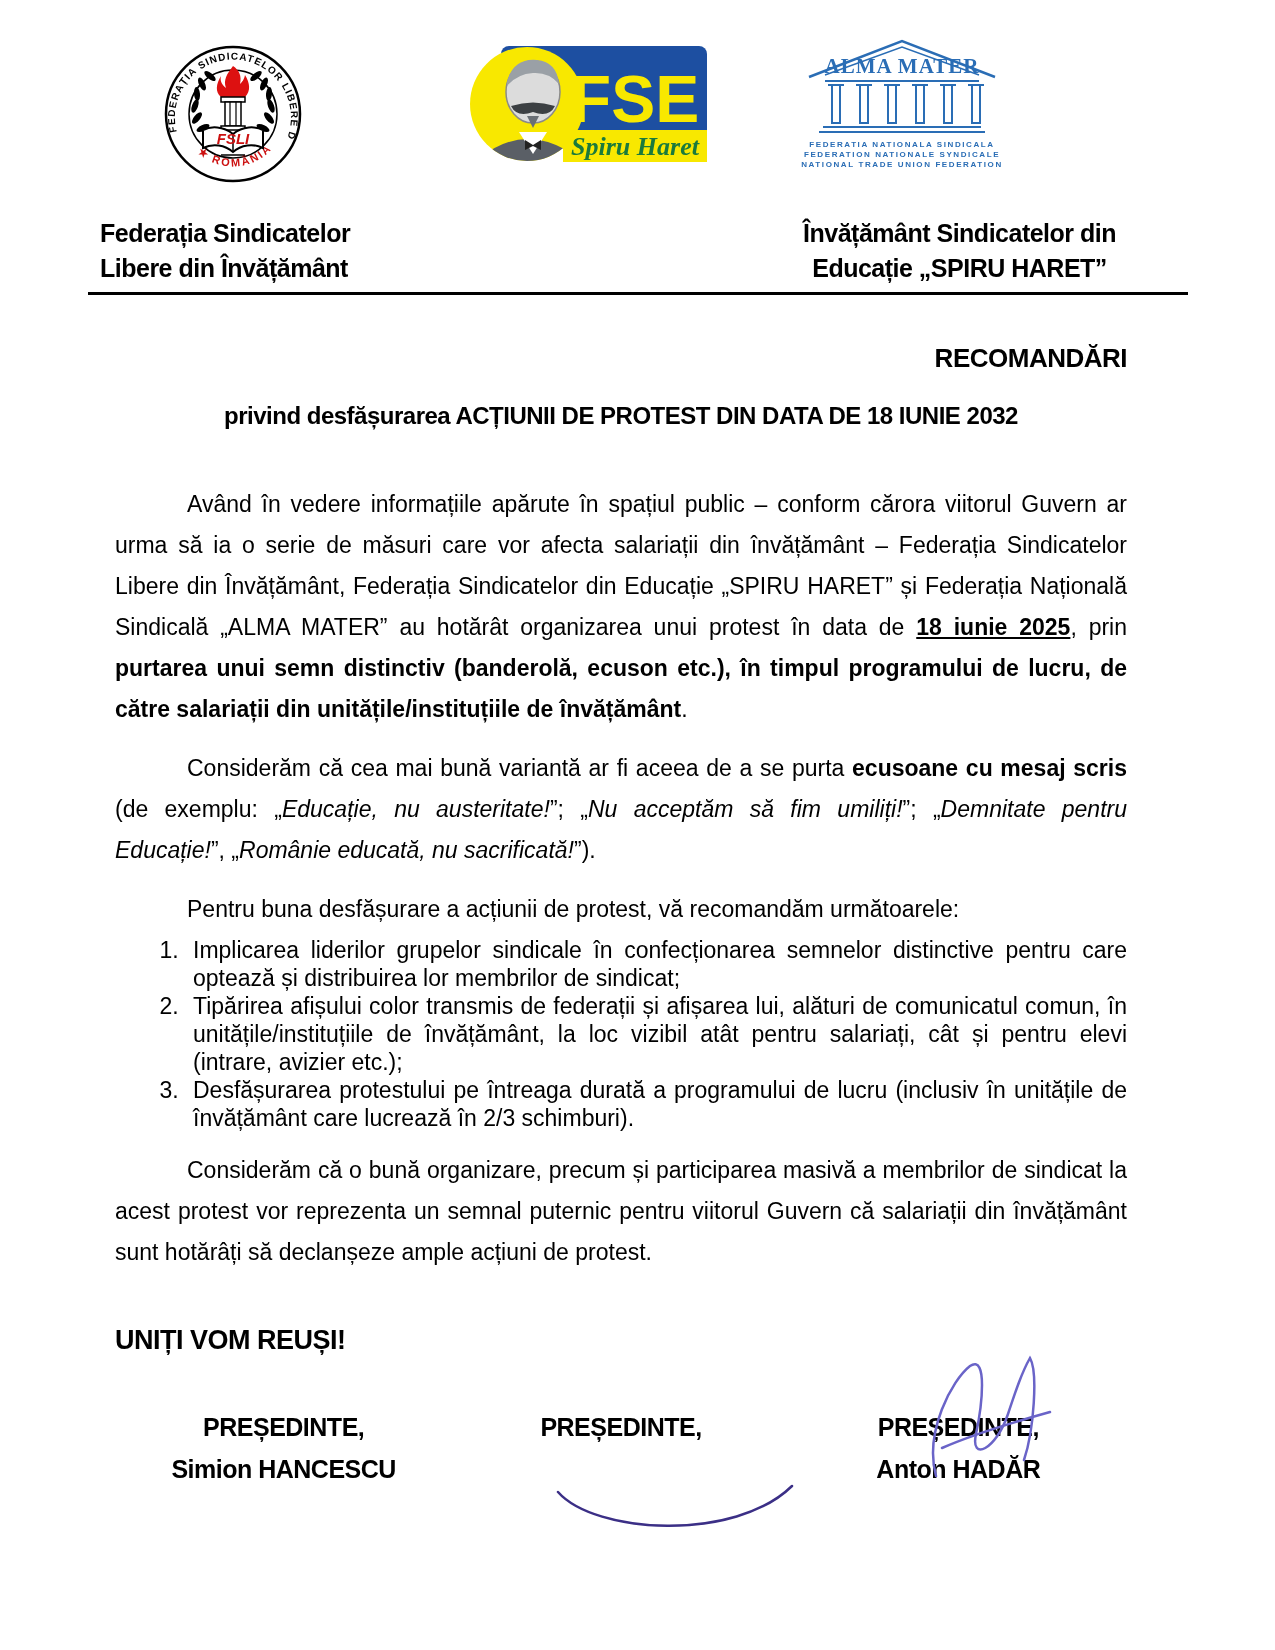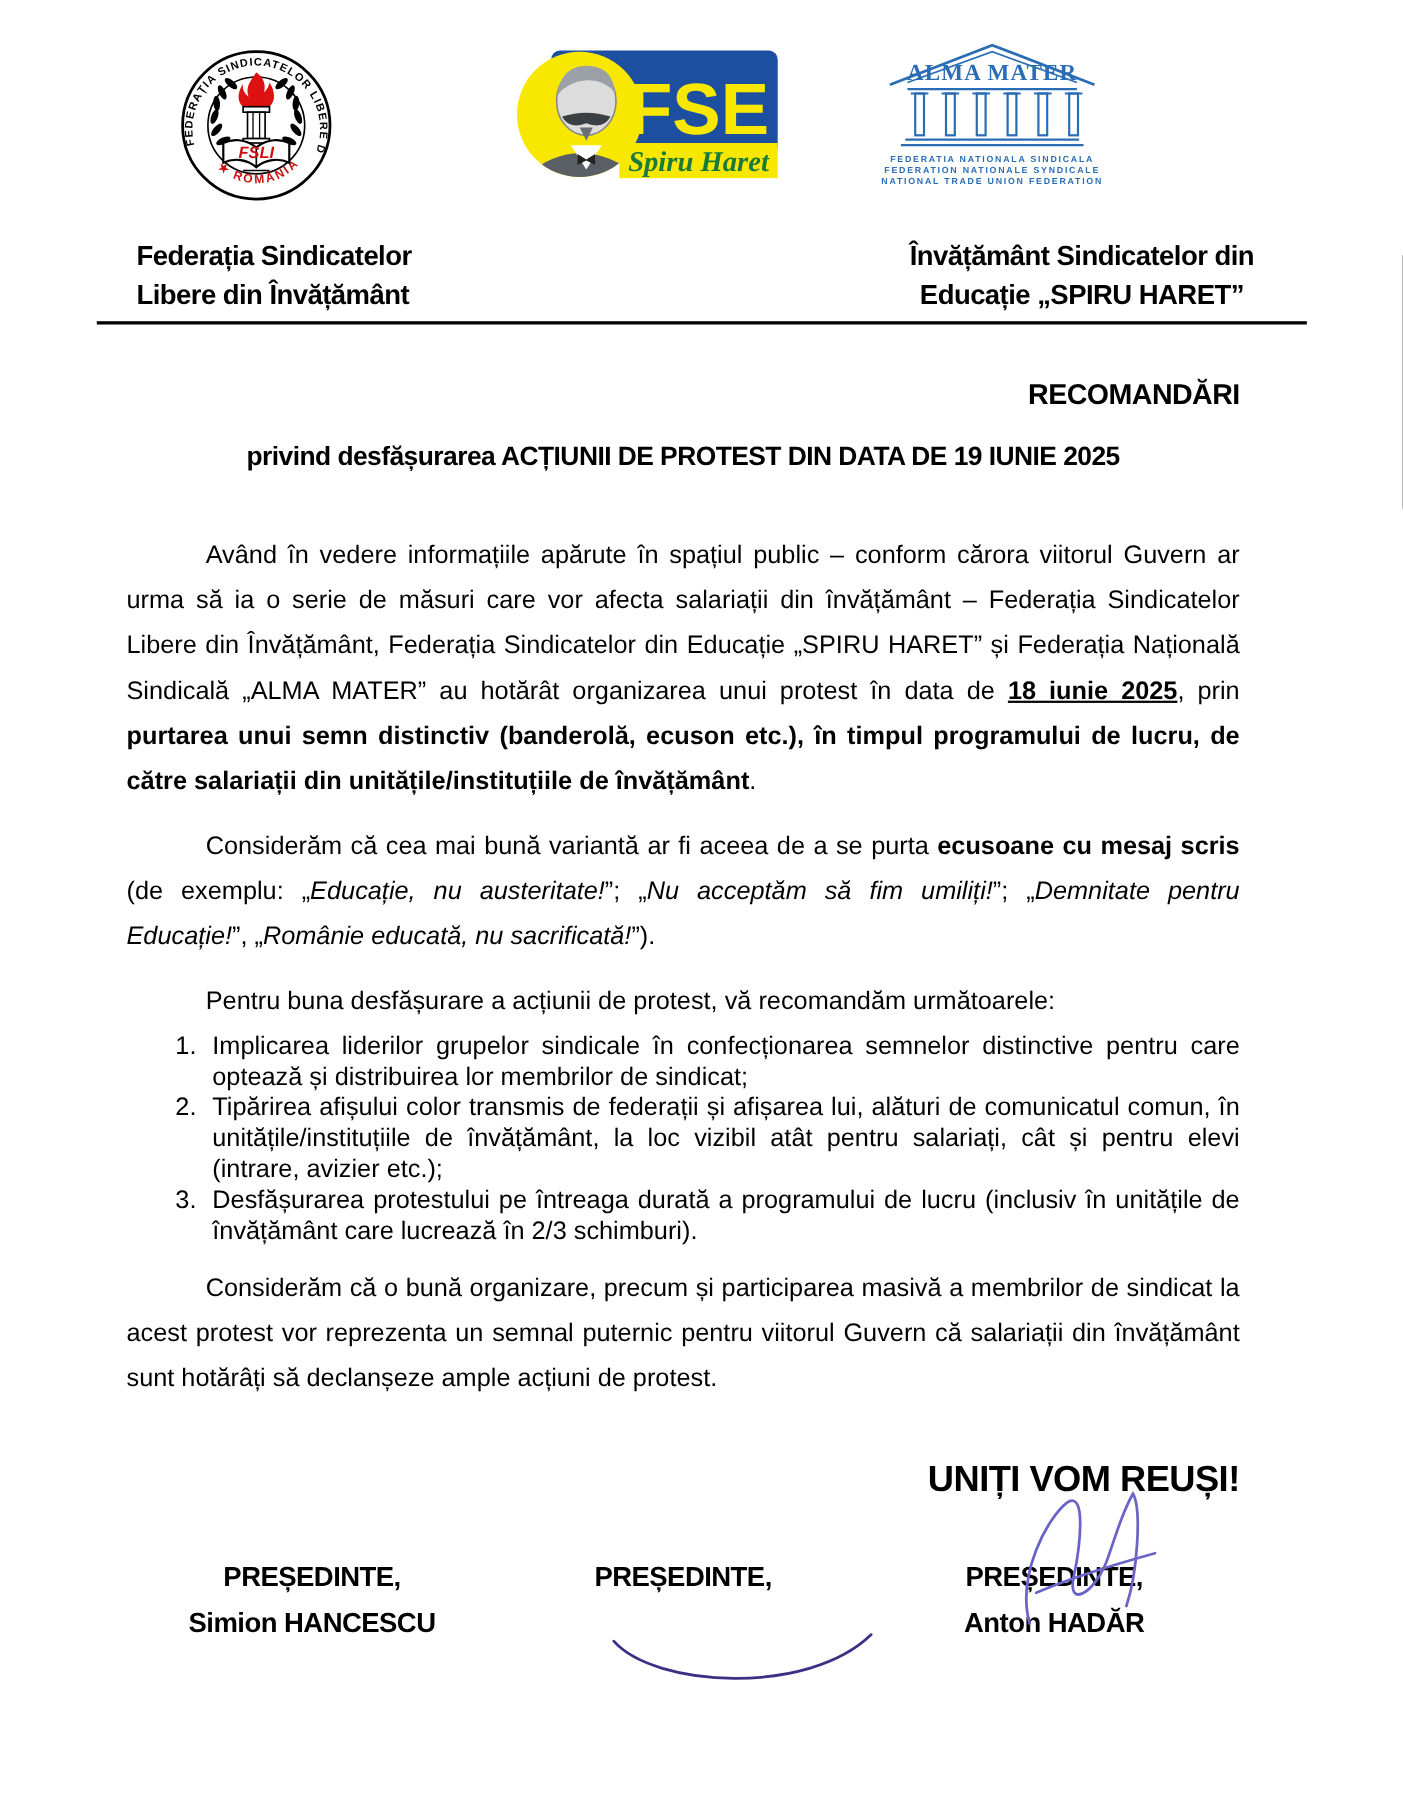--- a/index.html
+++ b/index.html
@@ -1,32 +1,32 @@
 <!DOCTYPE html>
 <html><head>
 <meta charset="utf-8">
 <style>
   html,body{margin:0;padding:0;background:#888;}
   .page{position:relative;width:1275px;height:1650px;margin:0 auto;background:#ffffff;
         font-family:"Liberation Sans",sans-serif;color:#000;overflow:hidden;}
   .b{font-weight:bold}.i{font-style:italic}.u{text-decoration:underline}
   .logo{position:absolute;}
-  .orgs{position:absolute;top:216px;left:124px;width:1016px;display:flex;justify-content:space-between;
+  .orgs{position:absolute;top:216px;left:100px;width:1016px;display:flex;justify-content:space-between;
         font-weight:bold;font-size:25px;line-height:35px;letter-spacing:-0.5px;}
   .org{white-space:nowrap;}
   .org.c{text-align:center;}
   .rule{position:absolute;top:292px;left:88px;width:1100px;border-top:3px solid #000;}
   .content{position:absolute;top:305px;left:115px;width:1012px;}
   .title{text-align:right;font-weight:bold;font-size:26px;margin:38px 0 0 0;letter-spacing:-0.5px;}
   .subtitle{text-align:center;font-weight:bold;font-size:24px;margin:28px 0 0 0;letter-spacing:-0.5px;}
   .para{text-align:justify;font-size:23px;line-height:41px;text-indent:72px;margin:18px 0 0 0;}
   .para.first{margin-top:54px;}
   ol.rec-list{margin:6px 0 0 0;padding-left:70px;font-size:23px;line-height:28px;}
   ol.rec-list li{text-align:justify;padding-left:8px;}
-  .slogan{text-align:right;font-weight:bold;font-size:33px;margin:52px 0 0 0;letter-spacing:-0.5px;}
+  .slogan{text-align:left;font-weight:bold;font-size:27px;margin:52px 0 0 0;letter-spacing:-0.5px;}
   .sigs{display:flex;margin-top:50px;}
   .sig{flex:1;text-align:center;font-weight:bold;font-size:25px;line-height:42px;letter-spacing:-0.5px;}
   .sig-scribble{position:absolute;pointer-events:none;}
 </style>
 </head>
 <body>
 
 <div class="page">
 
   <div class="logo" style="left:163px;top:42px;width:140px;height:145px;">
@@ -146,21 +146,21 @@
     <div class="org c">
       <span style="display:block">Învățământ Sindicatelor din</span>
       <span style="display:block">Educație „SPIRU HARET”</span>
     </div>
   </div>
 
   <div class="rule"></div>
 
   <div class="content">
     <div class="title">RECOMANDĂRI</div>
-    <div class="subtitle">privind desfășurarea ACȚIUNII DE PROTEST DIN DATA DE 19 IUNIE 2025</div>
+    <div class="subtitle">privind desfășurarea ACȚIUNII DE PROTEST DIN DATA DE 18 IUNIE 2032</div>
 
     <p class="para first"><span>Având în vedere informațiile apărute în spațiul public – conform cărora viitorul Guvern ar urma să ia o serie de măsuri care vor afecta salariații din învățământ – Federația Sindicatelor Libere din Învățământ, Federația Sindicatelor din Educație „SPIRU HARET” și Federația Națională Sindicală „ALMA MATER” au hotărât organizarea unui protest în data de </span><span class="b u">18 iunie 2025</span><span>, prin </span><span class="b">purtarea unui semn distinctiv (banderolă, ecuson etc.), în timpul programului de lucru, de către salariații din unitățile/instituțiile de învățământ</span><span>.</span></p>
     <p class="para"><span>Considerăm că cea mai bună variantă ar fi aceea de a se purta </span><span class="b">ecusoane cu mesaj scris</span><span> (de exemplu: „</span><span class="i">Educație, nu austeritate!</span><span>”; „</span><span class="i">Nu acceptăm să fim umiliți!</span><span>”; „</span><span class="i">Demnitate pentru Educație!</span><span>”, „</span><span class="i">Românie educată, nu sacrificată!</span><span>”).</span></p>
     <p class="para"><span>Pentru buna desfășurare a acțiunii de protest, vă recomandăm următoarele:</span></p>
 
     <ol class="rec-list">
       <li><span>Implicarea liderilor grupelor sindicale în confecționarea semnelor distinctive pentru care optează și distribuirea lor membrilor de sindicat;</span></li>
       <li><span>Tipărirea afișului color transmis de federații și afișarea lui, alături de comunicatul comun, în unitățile/instituțiile de învățământ, la loc vizibil atât pentru salariați, cât și pentru elevi (intrare, avizier etc.);</span></li>
       <li><span>Desfășurarea protestului pe întreaga durată a programului de lucru (inclusiv în unitățile de învățământ care lucrează în 2/3 schimburi).</span></li>
     </ol>

